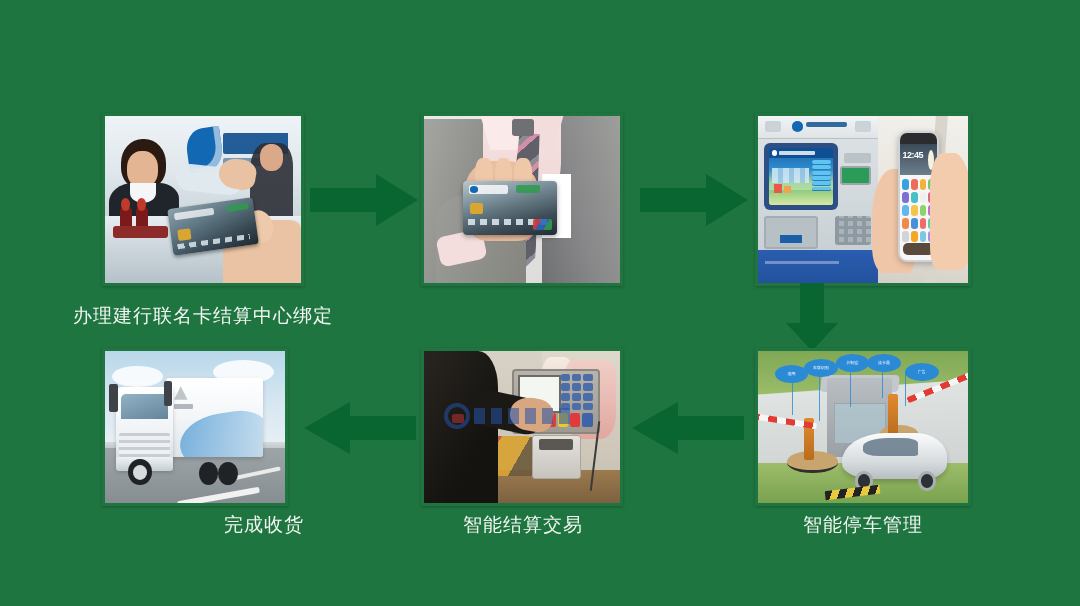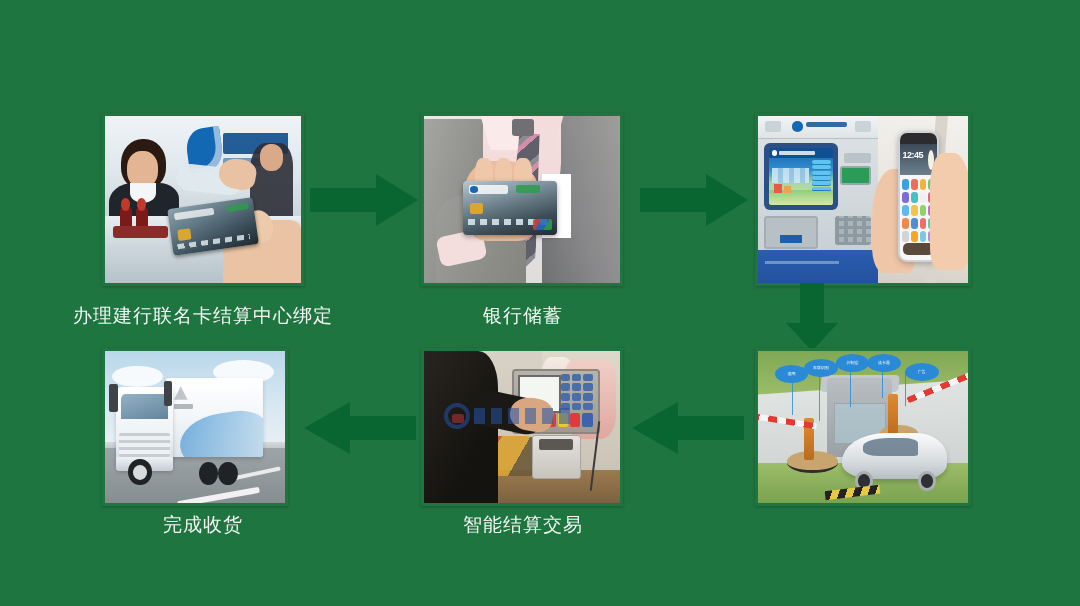--- a/index.html
+++ b/index.html
@@ -429,21 +429,20 @@
       <div class="s2-card">
         <span class="ccb"></span>
           <span class="ccbdot"></span>
           <span class="lab"></span>
         <span class="chip"></span>
           <span class="band"></span>
           <span class="up"></span>
       </div>
     </div>
   </div>
-  <div class="caption" style="left:422px;top:303px;width:202px;">银行储蓄</div>
 
   <div class="arrow" style="left:640px;top:172px;width:108px;height:56px;">
     <svg width="108" height="56" viewBox="0 0 108 56" aria-hidden="true">
       <polygon points="0,16 66,16 66,2 108,28 66,54 66,40 0,40" fill="#0a6630"></polygon>
     </svg>
   </div>
 
   <div class="card" style="left:755px;top:113px;width:216px;height:173px;">
     <div class="scene">
       <div class="s3-left">
@@ -550,20 +549,21 @@
         <span class="s4-tag" style="left:22%;top:5%;width:16%;height:12%">车牌识别</span>
         <span class="s4-tagline" style="left:44%;top:9%;height:28%"></span>
         <span class="s4-tag" style="left:37%;top:2%;width:16%;height:12%">控制室</span>
         <span class="s4-tagline" style="left:59%;top:9%;height:22%"></span>
         <span class="s4-tag" style="left:52%;top:2%;width:16%;height:12%">读卡器</span>
         <span class="s4-tagline" style="left:70%;top:14%;height:22%"></span>
         <span class="s4-tag" style="left:70%;top:8%;width:16%;height:12%">广告</span>
       </div>
     </div>
   </div>
+  <div class="caption" style="left:760px;top:512px;width:206px;">智能停车管理</div>
 
   <div class="arrow" style="left:632px;top:400px;width:112px;height:56px;">
     <svg width="112" height="56" viewBox="0 0 112 56" aria-hidden="true">
       <polygon points="112,16 46,16 46,2 0,28 46,54 46,40 112,40" fill="#0a6630"></polygon>
     </svg>
   </div>
 
   <div class="card" style="left:421px;top:348px;width:202px;height:158px;">
     <div class="scene">
       <div class="s5-bg"></div>
@@ -633,15 +633,15 @@
       <div class="s6-grille"></div>
       <div class="s6-bump"></div>
       <div class="s6-mirror"></div>
       <div class="s6-mirror2"></div>
       <span class="s6-tire" style="left:13%;width:13%;height:17%"></span>
       <span class="s6-rim" style="left:15.5%;bottom:15%;width:8%;height:10%"></span>
       <span class="s6-tire" style="left:52%;width:11%;height:15%"></span>
       <span class="s6-tire" style="left:63%;width:11%;height:15%"></span>
     </div>
   </div>
-  <div class="caption" style="left:108px;top:512px;width:190px;">完成收货</div>
+  <div class="caption" style="left:114px;top:512px;width:190px;text-align:right;">完成收货</div>
 
 </div>
 
 </body></html>

